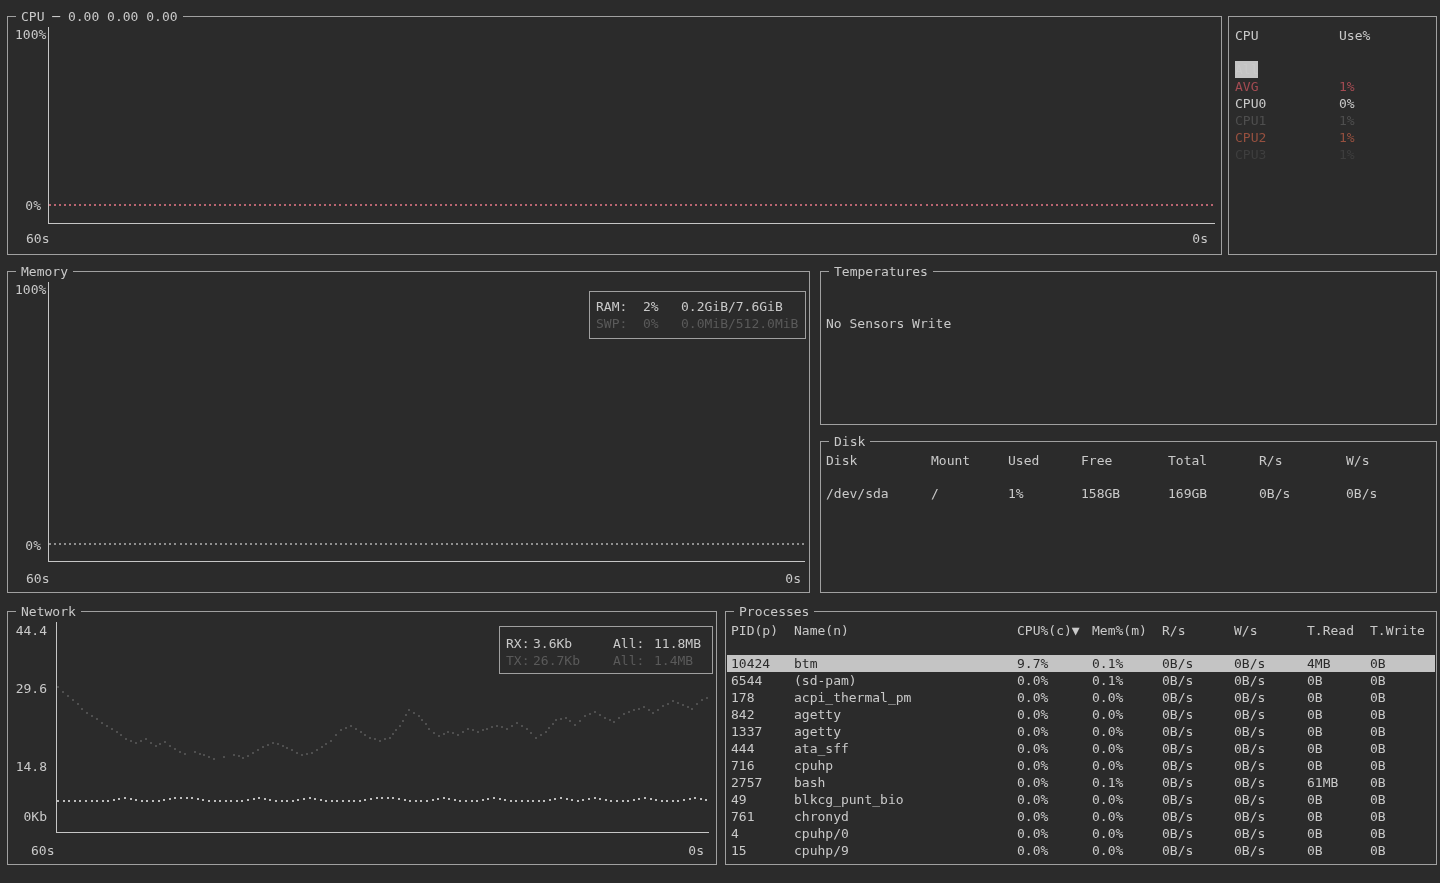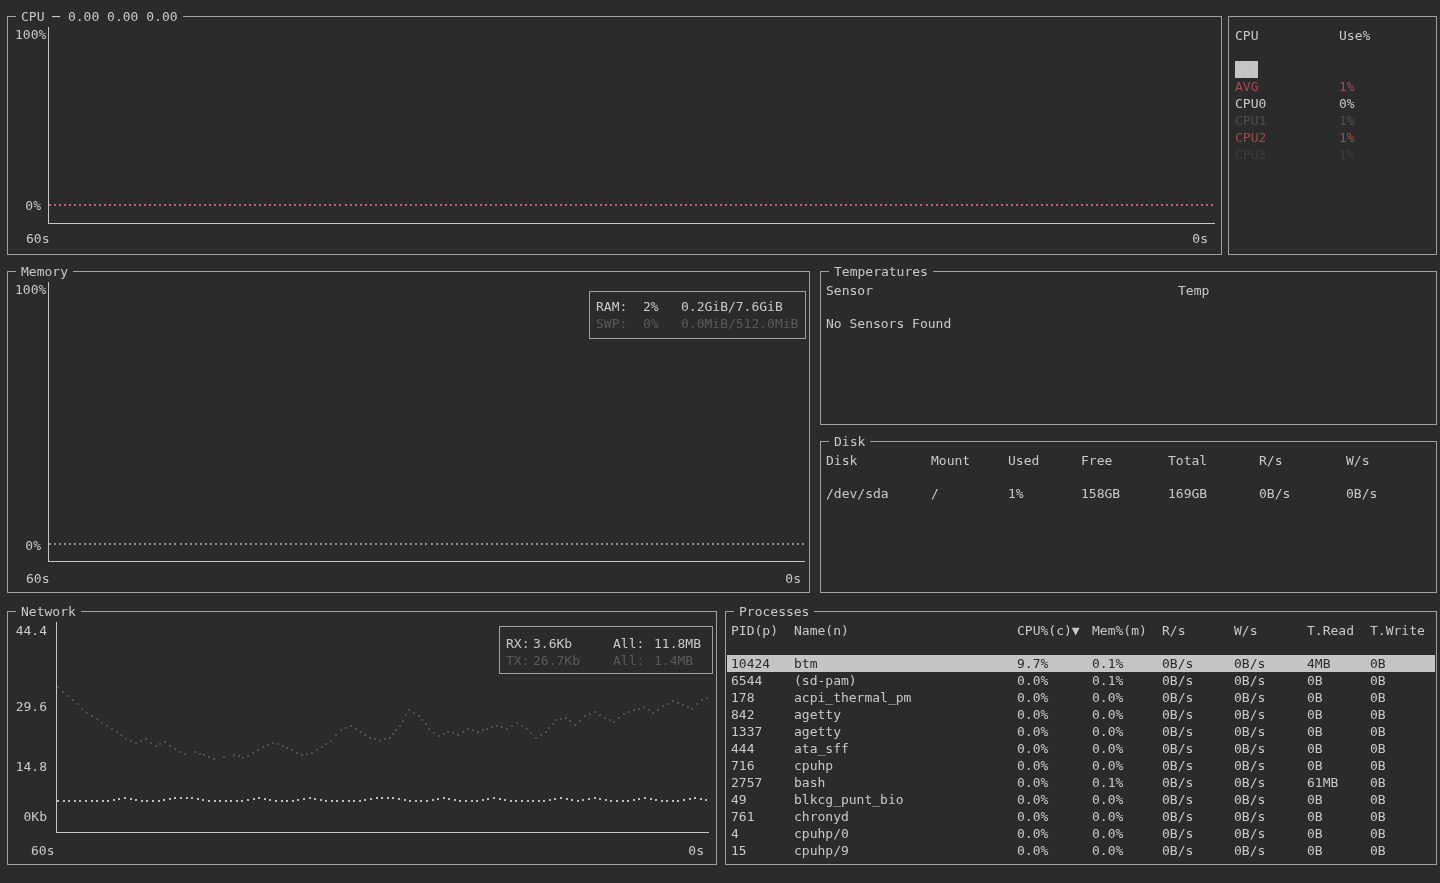--- a/index.html
+++ b/index.html
@@ -469,25 +469,21 @@
     <div class="grid-row mem-ovl-grid dimtext">
       <span class="dimtext">SWP:</span>
       <span class="dimtext">0%</span>
       <span class="dimtext">0.0MiB/512.0MiB</span>
     </div>
   </div>
 </section>
 
 <section class="panel" style="left:820px;top:271px;width:617px;height:154px;">
   <span class="panel-title">Temperatures</span>
-  <div class="hdr temp-grid" style="top:10px;">
-    <span>Sensor</span>
-    <span>Temp</span>
-  </div>
-  <span class="lab" style="left:5px;top:43px;">No Sensors Found</span>
+  <span class="lab" style="left:5px;top:43px;">No Sensors Write</span>
 </section>
 
 <section class="panel" style="left:820px;top:441px;width:617px;height:152px;">
   <span class="panel-title">Disk</span>
   <div class="hdr disk-grid" style="top:10px;">
     <span>Disk</span>
     <span>Mount</span>
     <span>Used</span>
     <span>Free</span>
     <span>Total</span>
@@ -495,21 +491,21 @@
     <span>W/s</span>
   </div>
   <div class="rows" style="top:43px;" id="disk-rows">
       <div class="grid-row disk-grid"><span>/dev/sda</span><span>/</span><span>1%</span><span>158GB</span><span>169GB</span><span>0B/s</span><span>0B/s</span></div>
     </div>
 </section>
 
 <section class="panel" style="left:7px;top:611px;width:710px;height:254px;">
   <span class="panel-title">Network</span>
   <span class="lab r" style="left:4px;top:10px;width:35px;">44.4</span>
-  <span class="lab r" style="left:4px;top:86px;width:35px;">29.6</span>
+  <span class="lab r" style="left:4px;top:68px;width:35px;">29.6</span>
   <span class="lab r" style="left:4px;top:146px;width:35px;">14.8</span>
   <span class="lab r" style="left:4px;top:196px;width:35px;">0Kb</span>
   <div class="vaxis" style="left:48px;top:10px;height:210px;"></div>
   <div class="haxis" style="left:48px;top:220px;right:7px;"></div>
   <span class="lab" style="left:23px;top:230px;">60s</span>
   <span class="lab" style="right:12px;top:230px;">0s</span>
   <div class="chart" style="left:49px;top:11px;width:654px;height:191px;">
       <i class="dot" style="left: 0px; top: 177.081px; background: rgb(189, 189, 189);"></i>
       <i class="dot" style="left: 5.58974px; top: 177.081px; background: rgb(189, 189, 189);"></i>
       <i class="dot" style="left: 11.1795px; top: 177.081px; background: rgb(189, 189, 189);"></i>

